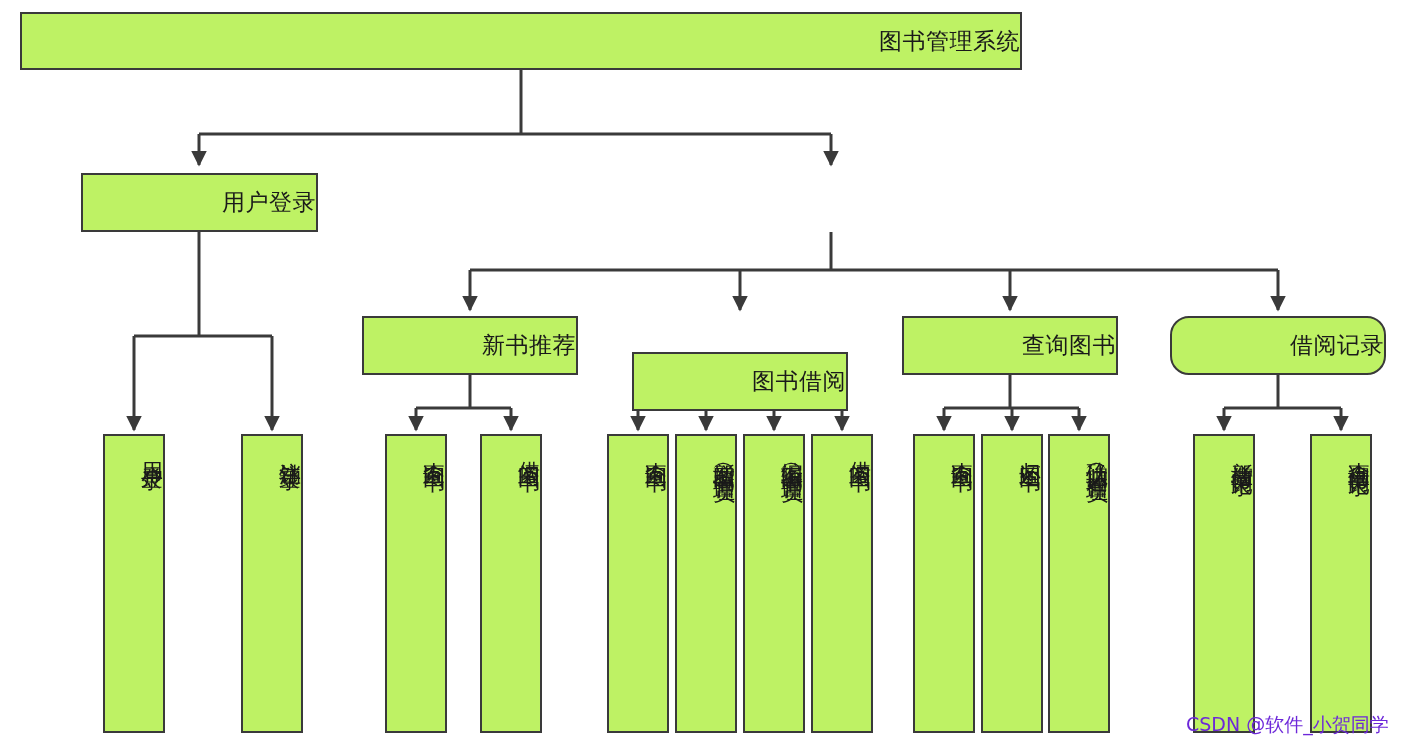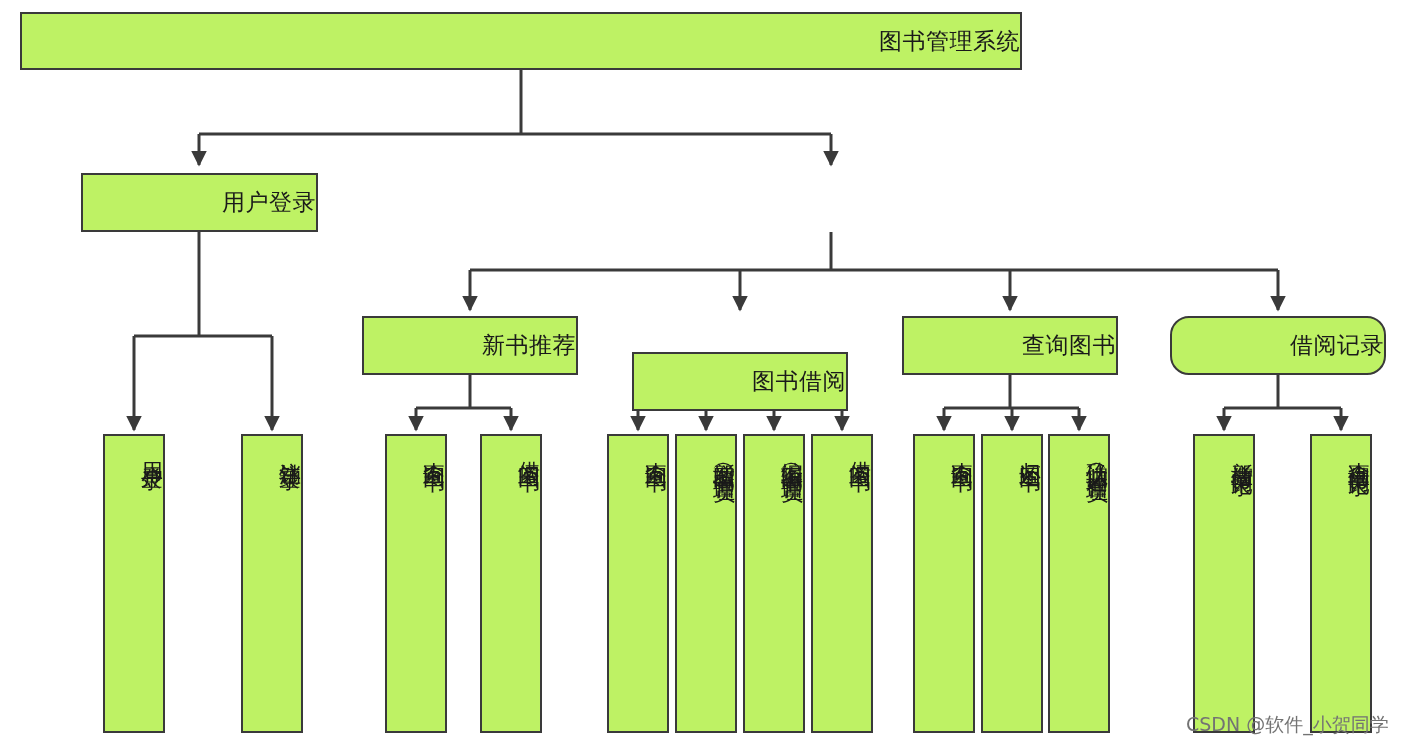--- a/index.html
+++ b/index.html
@@ -62,21 +62,21 @@
     font-size: 22px;
     line-height: 1.0;
     letter-spacing: 3px;
     white-space: nowrap;
   }
   .watermark {
     position: absolute;
     left: 1186px;
     top: 712px;
     font-size: 19px;
-    color: #737373;
+    color: #6d28d9;
     white-space: nowrap;
     z-index: 5;
     font-family: "DejaVu Sans", "Liberation Sans", sans-serif;
   }
 </style>
 </head>
 <body>
 
 <div id="canvas">
 

